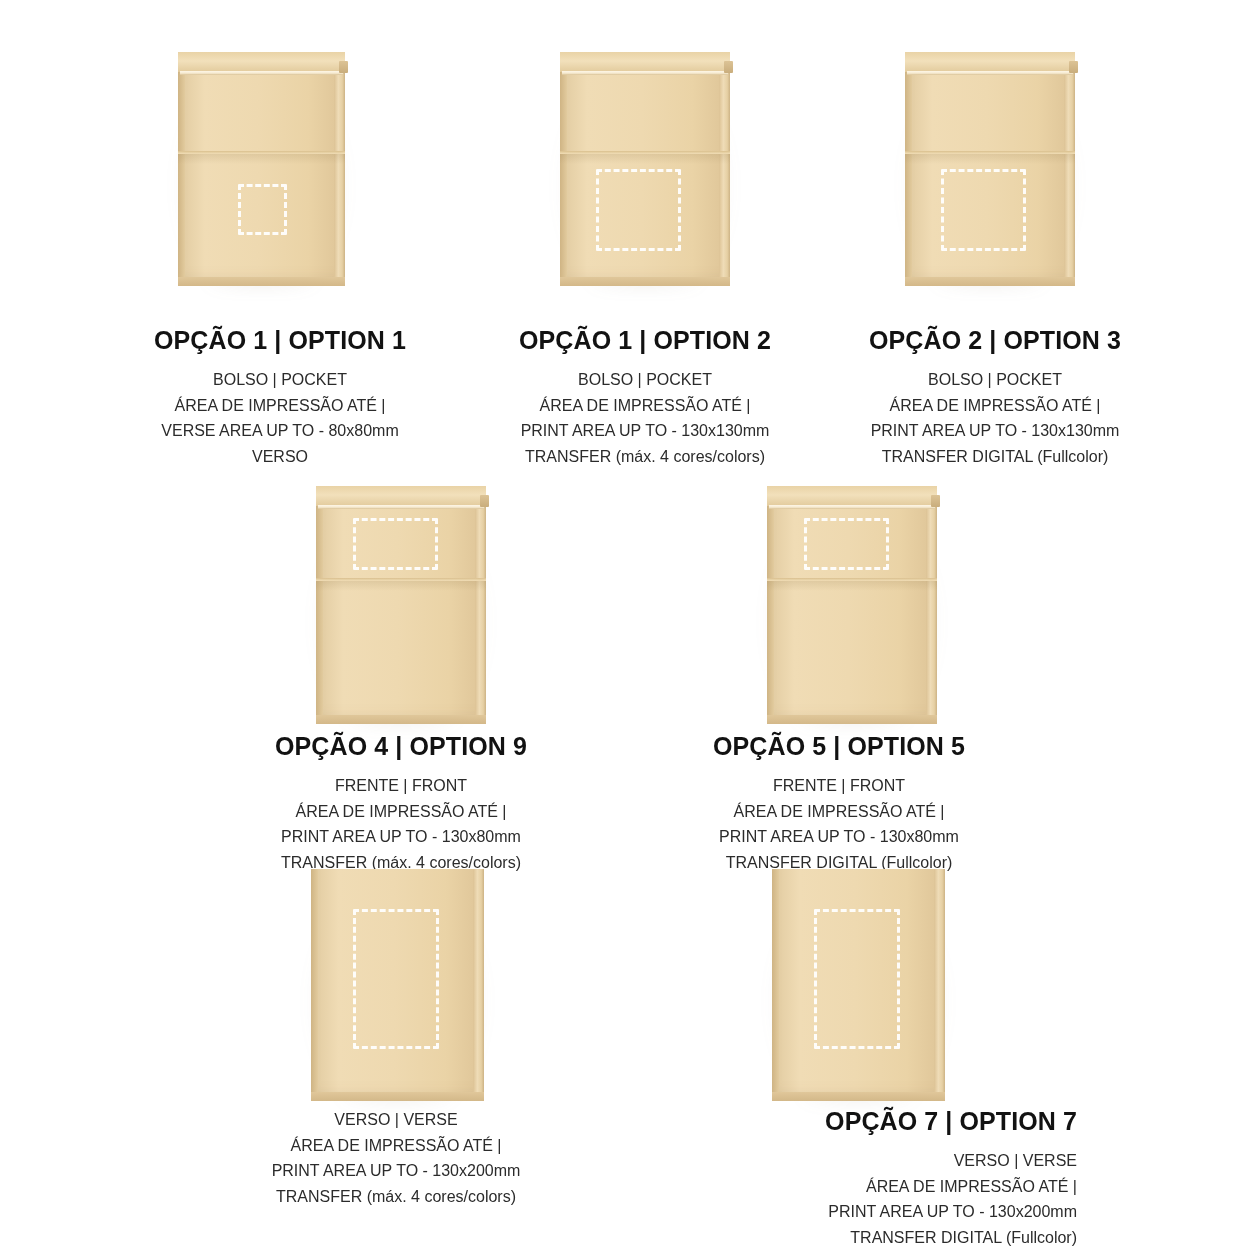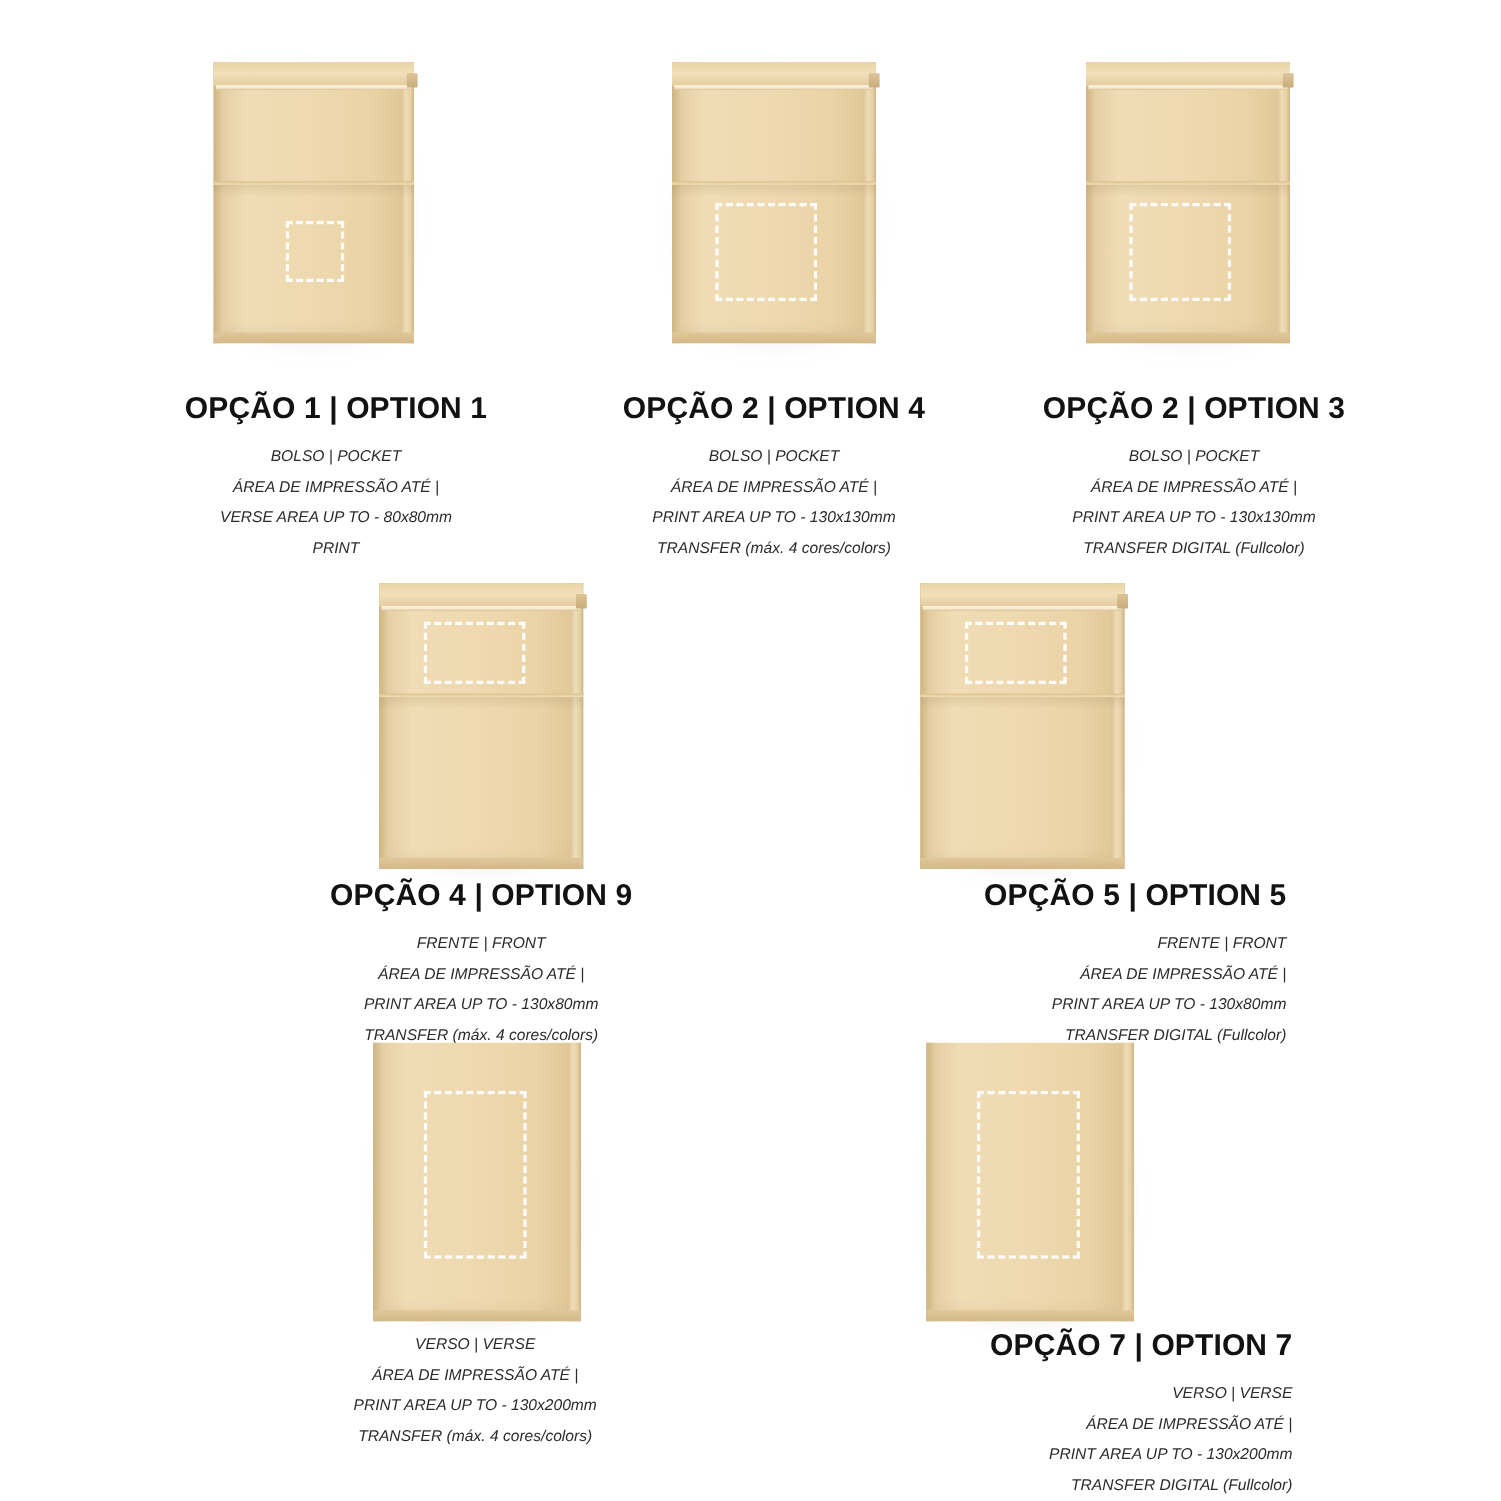--- a/index.html
+++ b/index.html
@@ -73,21 +73,21 @@
     box-sizing:border-box;
     border-radius:1px;
   }
 
   
   .caption{position:absolute;text-align:center;}
   .cap-title{
     font-size:25px;font-weight:700;letter-spacing:.1px;
     color:#121212;white-space:nowrap;margin-bottom:12px;
   }
-  .cap-lines{font-size:13px;line-height:25.5px;color:#2b2b2b;white-space:nowrap;font-style:italic;}
+  .cap-lines{font-size:16px;line-height:25.5px;color:#2b2b2b;white-space:nowrap;}
   .cap-lines div{margin:0;}
 </style>
 </head>
 <body>
 
 <div class="sheet">
 
   <div class="bag" style="left:178px;top:28px;width:167px;height:234px;">
     <div class="bag-shadow"></div>
     <div class="bag-body">
@@ -132,26 +132,26 @@
       <div class="print-area" style="left:36px;top:117px;width:85px;height:82px;"></div>
     </div>
   </div>
 
   <div class="caption" style="left:60px;top:302px;width:440px;">
     <div class="cap-title">OPÇÃO 1 | OPTION 1</div>
     <div class="cap-lines">
       <div>BOLSO | POCKET</div>
       <div>ÁREA DE IMPRESSÃO ATÉ |</div>
       <div>VERSE AREA UP TO - 80x80mm</div>
-      <div>PRINT</div>
+      <div>VERSO</div>
     </div>
   </div>
 
   <div class="caption" style="left:425px;top:302px;width:440px;">
-    <div class="cap-title">OPÇÃO 2 | OPTION 4</div>
+    <div class="cap-title">OPÇÃO 1 | OPTION 2</div>
     <div class="cap-lines">
       <div>BOLSO | POCKET</div>
       <div>ÁREA DE IMPRESSÃO ATÉ |</div>
       <div>PRINT AREA UP TO - 130x130mm</div>
       <div>TRANSFER (máx. 4 cores/colors)</div>
     </div>
   </div>
 
   <div class="caption" style="left:775px;top:302px;width:440px;">
     <div class="cap-title">OPÇÃO 2 | OPTION 3</div>
@@ -196,21 +196,21 @@
   <div class="caption" style="left:181px;top:708px;width:440px;">
     <div class="cap-title">OPÇÃO 4 | OPTION 9</div>
     <div class="cap-lines">
       <div>FRENTE | FRONT</div>
       <div>ÁREA DE IMPRESSÃO ATÉ |</div>
       <div>PRINT AREA UP TO - 130x80mm</div>
       <div>TRANSFER (máx. 4 cores/colors)</div>
     </div>
   </div>
 
-  <div class="caption" style="left:632px;top:708px;width:440px;text-align:right;">
+  <div class="caption" style="left:619px;top:708px;width:440px;">
     <div class="cap-title">OPÇÃO 5 | OPTION 5</div>
     <div class="cap-lines">
       <div>FRENTE | FRONT</div>
       <div>ÁREA DE IMPRESSÃO ATÉ |</div>
       <div>PRINT AREA UP TO - 130x80mm</div>
       <div>TRANSFER DIGITAL (Fullcolor)</div>
     </div>
   </div>
 
   <div class="bag" style="left:311px;top:845px;width:173px;height:232px;">

